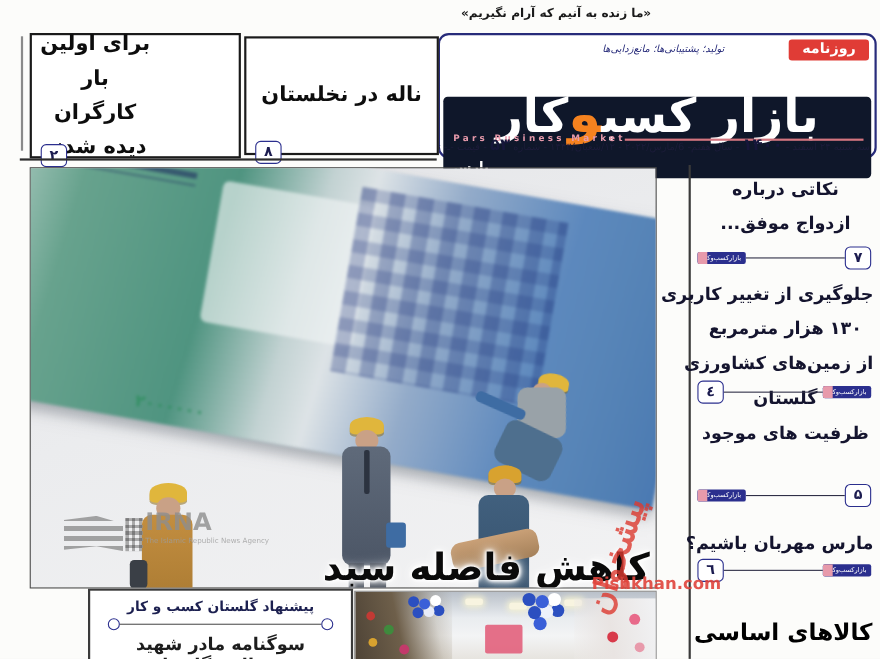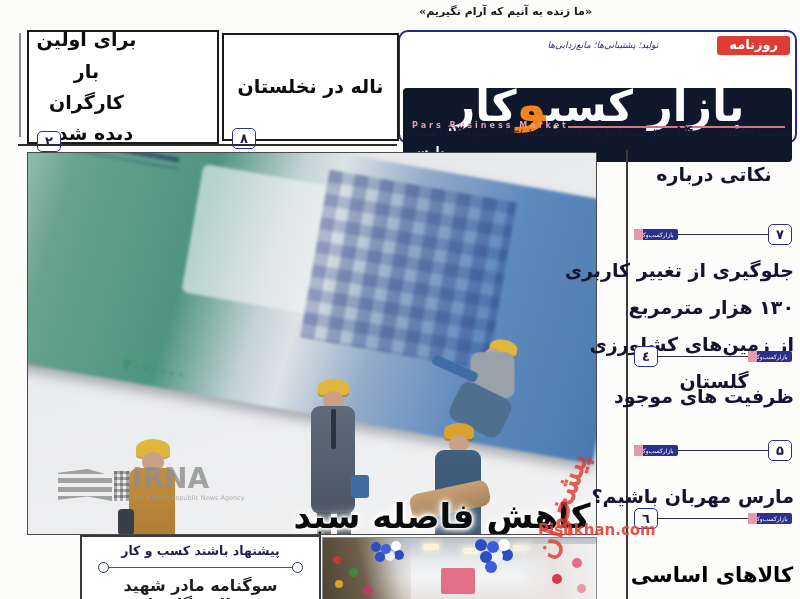--- a/index.html
+++ b/index.html
@@ -70,33 +70,33 @@
   
   .irna{position:absolute;left:30px;top:312px;display:flex;align-items:flex-start;opacity:.8;}
   .irna-mark{width:54px;height:32px;margin-top:4px;
      background:repeating-linear-gradient(180deg,#8e8e8e 0 5px,transparent 5px 9px);
      clip-path:polygon(0 12%,55% 0,100% 22%,100% 100%,55% 86%,0 96%);}
   .irna-dots{width:16px;height:30px;margin:6px 2px 0 2px;
      background:repeating-linear-gradient(90deg,#8e8e8e 0 3px,transparent 3px 6px),
                 repeating-linear-gradient(180deg,#8e8e8e 0 3px,transparent 3px 6px);
      background-blend-mode:multiply;opacity:.9;}
   .irna-text{line-height:1;}
-  .irna-name{font-size:28px;font-weight:800;color:#8e8e8e;letter-spacing:0;}
+  .irna-name{font-size:22px;font-weight:800;color:#8e8e8e;letter-spacing:0;}
   .irna-sub{font-size:6.5px;color:#9d9d9d;margin-top:2px;}
 
   
   .stamp{left:586px;top:430px;width:42px;height:110px;z-index:40;color:#dd3a30;direction:rtl;
          font-size:30px;font-weight:800;transform:rotate(-72deg);opacity:.8;text-align:center;line-height:36px;
          font-family:"DejaVu Serif",serif;}
   .pishkhan{left:538px;top:521px;z-index:41;color:#e0443c;font-size:15px;font-weight:bold;opacity:.9;}
 
   
   .sb-sep{left:626px;top:150px;height:449px;border-left:2px solid #3a3a3a;width:0;}
   .sb-item{left:634px;width:160px;direction:rtl;text-align:center;color:#14142e;font-weight:800;}
-  .sb-item .ln{font-size:19px;line-height:1.95;white-space:nowrap;}
+  .sb-item .ln{font-size:16px;line-height:1.95;white-space:nowrap;}
   .sb-foot{left:634px;width:158px;display:flex;align-items:center;}
   .sb-foot .fline{flex:1;border-top:1.6px solid #2f2f46;height:0;}
   .sb-foot .minilogo{width:44px;height:11px;flex:0 0 auto;}
   .sb-foot .badge{flex:0 0 auto;}
   .sb-bottom-headline{left:626px;width:172px;text-align:center;direction:rtl;top:563px;
                       font-size:21px;font-weight:900;color:#000;}
 
   
   .proposal{left:80px;top:535px;width:237px;height:64px;border:2px solid #3a3a3a;background:#fff;overflow:hidden;}
   .prop-title{margin-top:6px;text-align:center;direction:rtl;font-size:12.5px;font-weight:bold;color:#1c2050;}
@@ -216,20 +216,21 @@
     </div>
   </div>
 
   <div class="abs stamp">پیشخوان</div>
   <div class="abs pishkhan">Pishkhan.com</div>
 
   <div class="abs sb-sep"></div>
 
   <div class="abs sb-item" style="top:156px;">
     <div class="ln">نکاتی درباره</div>
+    <div class="ln">ازدواج موفق...</div>
   </div>
   <div class="abs sb-foot" style="top:224px;">
     <div class="minilogo">بازارکسب‌وکار</div>
     <div class="fline"></div>
     <div class="badge">۷</div>
   </div>
 
   <div class="abs sb-item" style="top:252px;">
     <div class="ln">جلوگیری از تغییر کاربری</div>
     <div class="ln">۱۳۰ هزار مترمربع</div>
@@ -256,21 +257,21 @@
   </div>
   <div class="abs sb-foot" style="top:508px;">
     <div class="badge">٦</div>
     <div class="fline"></div>
     <div class="minilogo">بازارکسب‌وکار</div>
   </div>
 
   <div class="abs sb-bottom-headline">کالاهای اساسی</div>
 
   <div class="abs proposal">
-    <div class="prop-title">پیشنهاد باشند کسب و کار</div>
+    <div class="prop-title">پیشنهاد گلستان کسب و کار</div>
     <div class="prop-orn">
       <div class="ocirc"></div>
       <div class="oline"></div>
       <div class="ocirc"></div>
     </div>
     <div class="prop-sub">سوگنامه مادر شهید مفقودالاثر گلستانی:</div>
   </div>
 
   <div class="abs market">
     <div class="mk-light" style="left:100px;top:6px;"></div>

